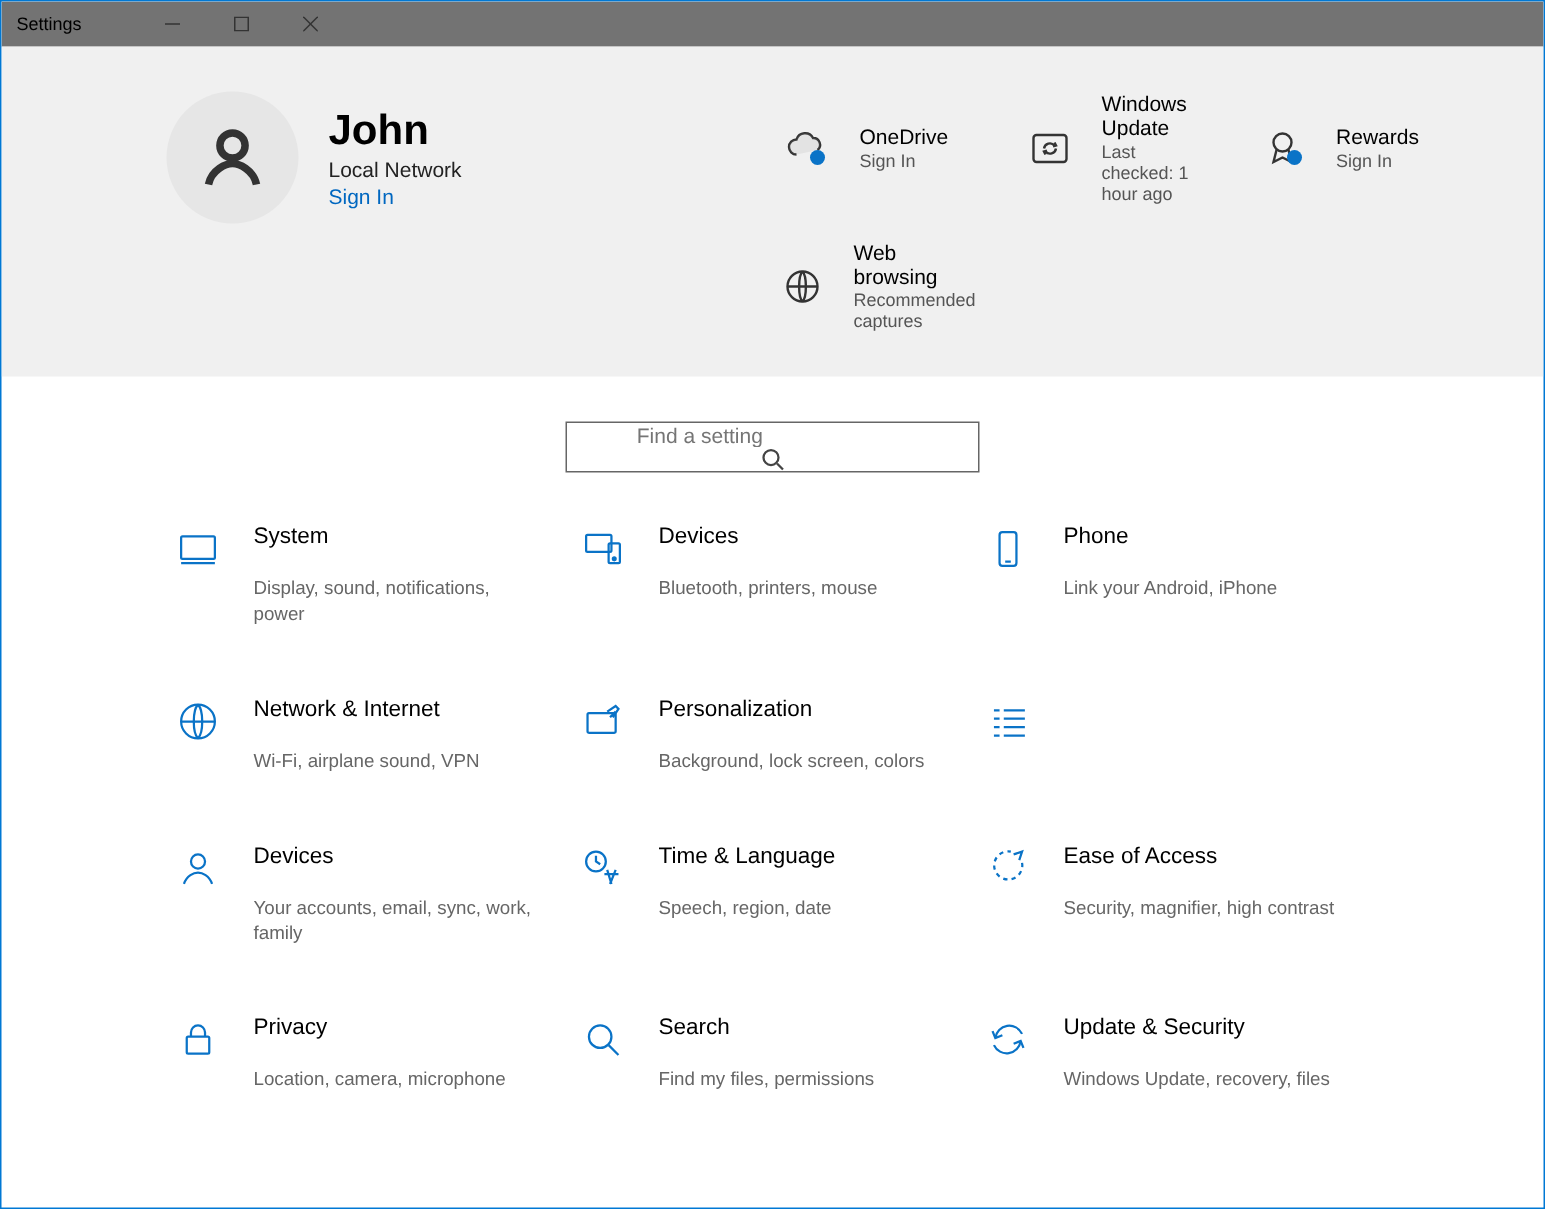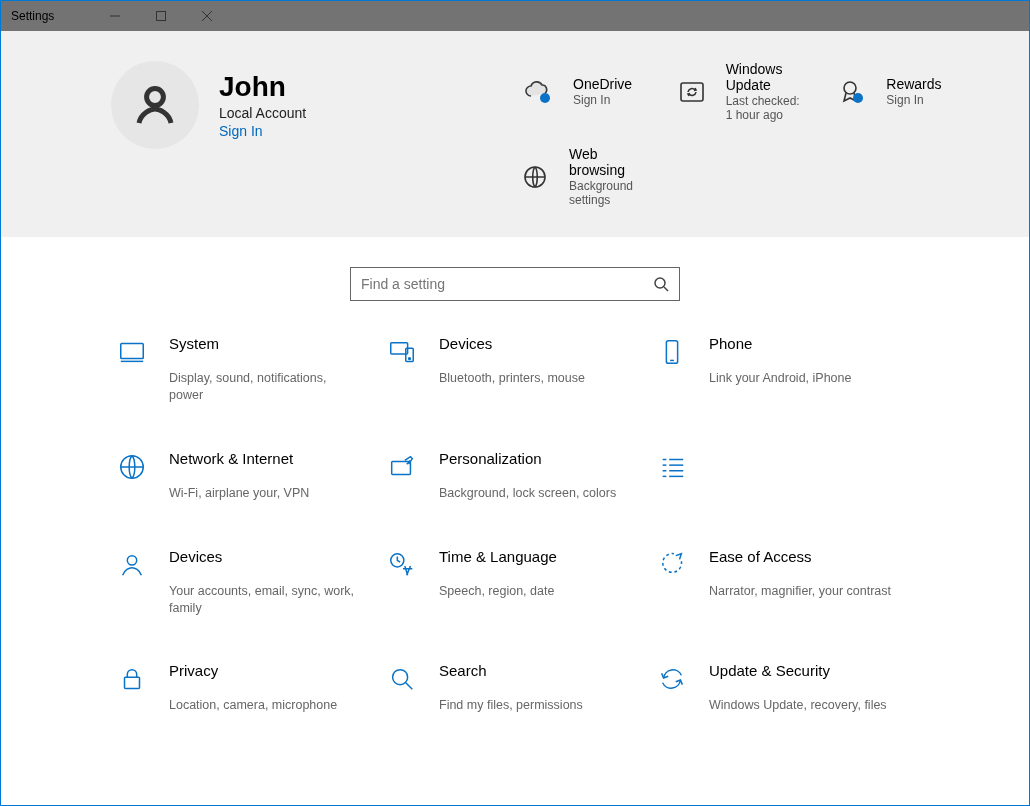--- a/index.html
+++ b/index.html
@@ -76,25 +76,26 @@
   .hero-tile .ticon { width: 36px; height: 36px; display: flex; align-items: center; justify-content: center; }
   .hero-tile .ticon svg { width: 32px; height: 32px; }
   .hero-tile .ttitle { font-size: 14px; color: #000; }
   .hero-tile .tsub { font-size: 12px; color: #555; margin-top: 1px; max-width: 135px; }
 
   .search-row {
     display: flex; justify-content: center;
     margin: 30px 0 34px 0;
   }
   .search-box {
-    width: 330px;
+    width: 276px;
     height: 34px;
     border: 1px solid #666;
     display: flex; align-items: center;
     padding: 0 10px;
+    flex-direction: column;
   }
   .search-box input {
     border: none; outline: none; flex: 1;
     font-size: 14px; background: transparent;
   }
   .search-box .sicon { width: 16px; height: 16px; }
   .search-box .sicon svg { stroke: #444; fill: none; stroke-width: 1.5; }
 
   .categories {
     display: grid;
@@ -152,21 +153,21 @@
   <div class="hero">
     <div class="account-block">
       <div class="avatar">
         <svg viewBox="0 0 24 24">
           <circle cx="12" cy="8" r="4.2"></circle>
           <path d="M4 21c1-5 6-7 8-7s7 2 8 7"></path>
         </svg>
       </div>
       <div class="account-text">
         <div class="name">John</div>
-        <div class="type">Local Account</div>
+        <div class="type">Local Network</div>
         <div class="signin">Sign In</div>
       </div>
     </div>
 
     <div class="hero-tiles">
 
       <div class="hero-tile">
         <span class="ticon">
           <svg viewBox="0 0 32 32">
             <path d="M10 20a5 5 0 0 1 0-10 6 6 0 0 1 11-1 4.5 4.5 0 0 1 3 8" fill="none" stroke="#333" stroke-width="1.6"></path>
@@ -210,21 +211,21 @@
 
       <div class="hero-tile">
         <span class="ticon">
           <svg viewBox="0 0 32 32" fill="none" stroke="#333" stroke-width="1.6">
             <circle cx="16" cy="16" r="10"></circle>
             <path d="M6 16h20M16 6c3 3 3 17 0 20M16 6c-3 3-3 17 0 20"></path>
           </svg>
         </span>
         <div>
           <div class="ttitle">Web browsing</div>
-          <div class="tsub">Background settings</div>
+          <div class="tsub">Recommended captures</div>
         </div>
       </div>
 
     </div>
   </div>
 
   <div class="search-row">
     <div class="search-box">
       <input type="text" placeholder="Find a setting" style="">
       <span class="sicon">
@@ -280,21 +281,21 @@
 
     <div class="cat">
       <span class="cicon">
         <svg viewBox="0 0 32 32">
             <circle cx="16" cy="16" r="12"></circle>
             <path d="M4 16h24M16 4c4 4 4 20 0 24M16 4c-4 4-4 20 0 24"></path>
           </svg>
       </span>
       <div class="ctext">
         <div class="ctitle">Network &amp; Internet</div>
-        <div class="cdesc">Wi-Fi, airplane your, VPN</div>
+        <div class="cdesc">Wi-Fi, airplane sound, VPN</div>
       </div>
     </div>
 
     <div class="cat">
       <span class="cicon">
         <svg viewBox="0 0 32 32">
             <rect x="5" y="10" width="20" height="14" rx="1"></rect>
             <path d="M19 9l6-4 2 2-4 6"></path>
             <path d="M21 13l4-4"></path>
           </svg>
@@ -350,21 +351,21 @@
 
     <div class="cat">
       <span class="cicon">
         <svg viewBox="0 0 32 32">
           <path d="M26 12a10 10 0 1 1-8-8" stroke-dasharray="3 3"></path>
           <path d="M20 6l6-2-2 6"></path>
         </svg>
       </span>
       <div class="ctext">
         <div class="ctitle">Ease of Access</div>
-        <div class="cdesc">Narrator, magnifier, your contrast</div>
+        <div class="cdesc">Security, magnifier, high contrast</div>
       </div>
     </div>
 
     <div class="cat">
       <span class="cicon">
         <svg viewBox="0 0 32 32">
             <rect x="8" y="14" width="16" height="12" rx="1"></rect>
             <path d="M11 14v-3a5 5 0 0 1 10 0v3"></path>
           </svg>
       </span>

